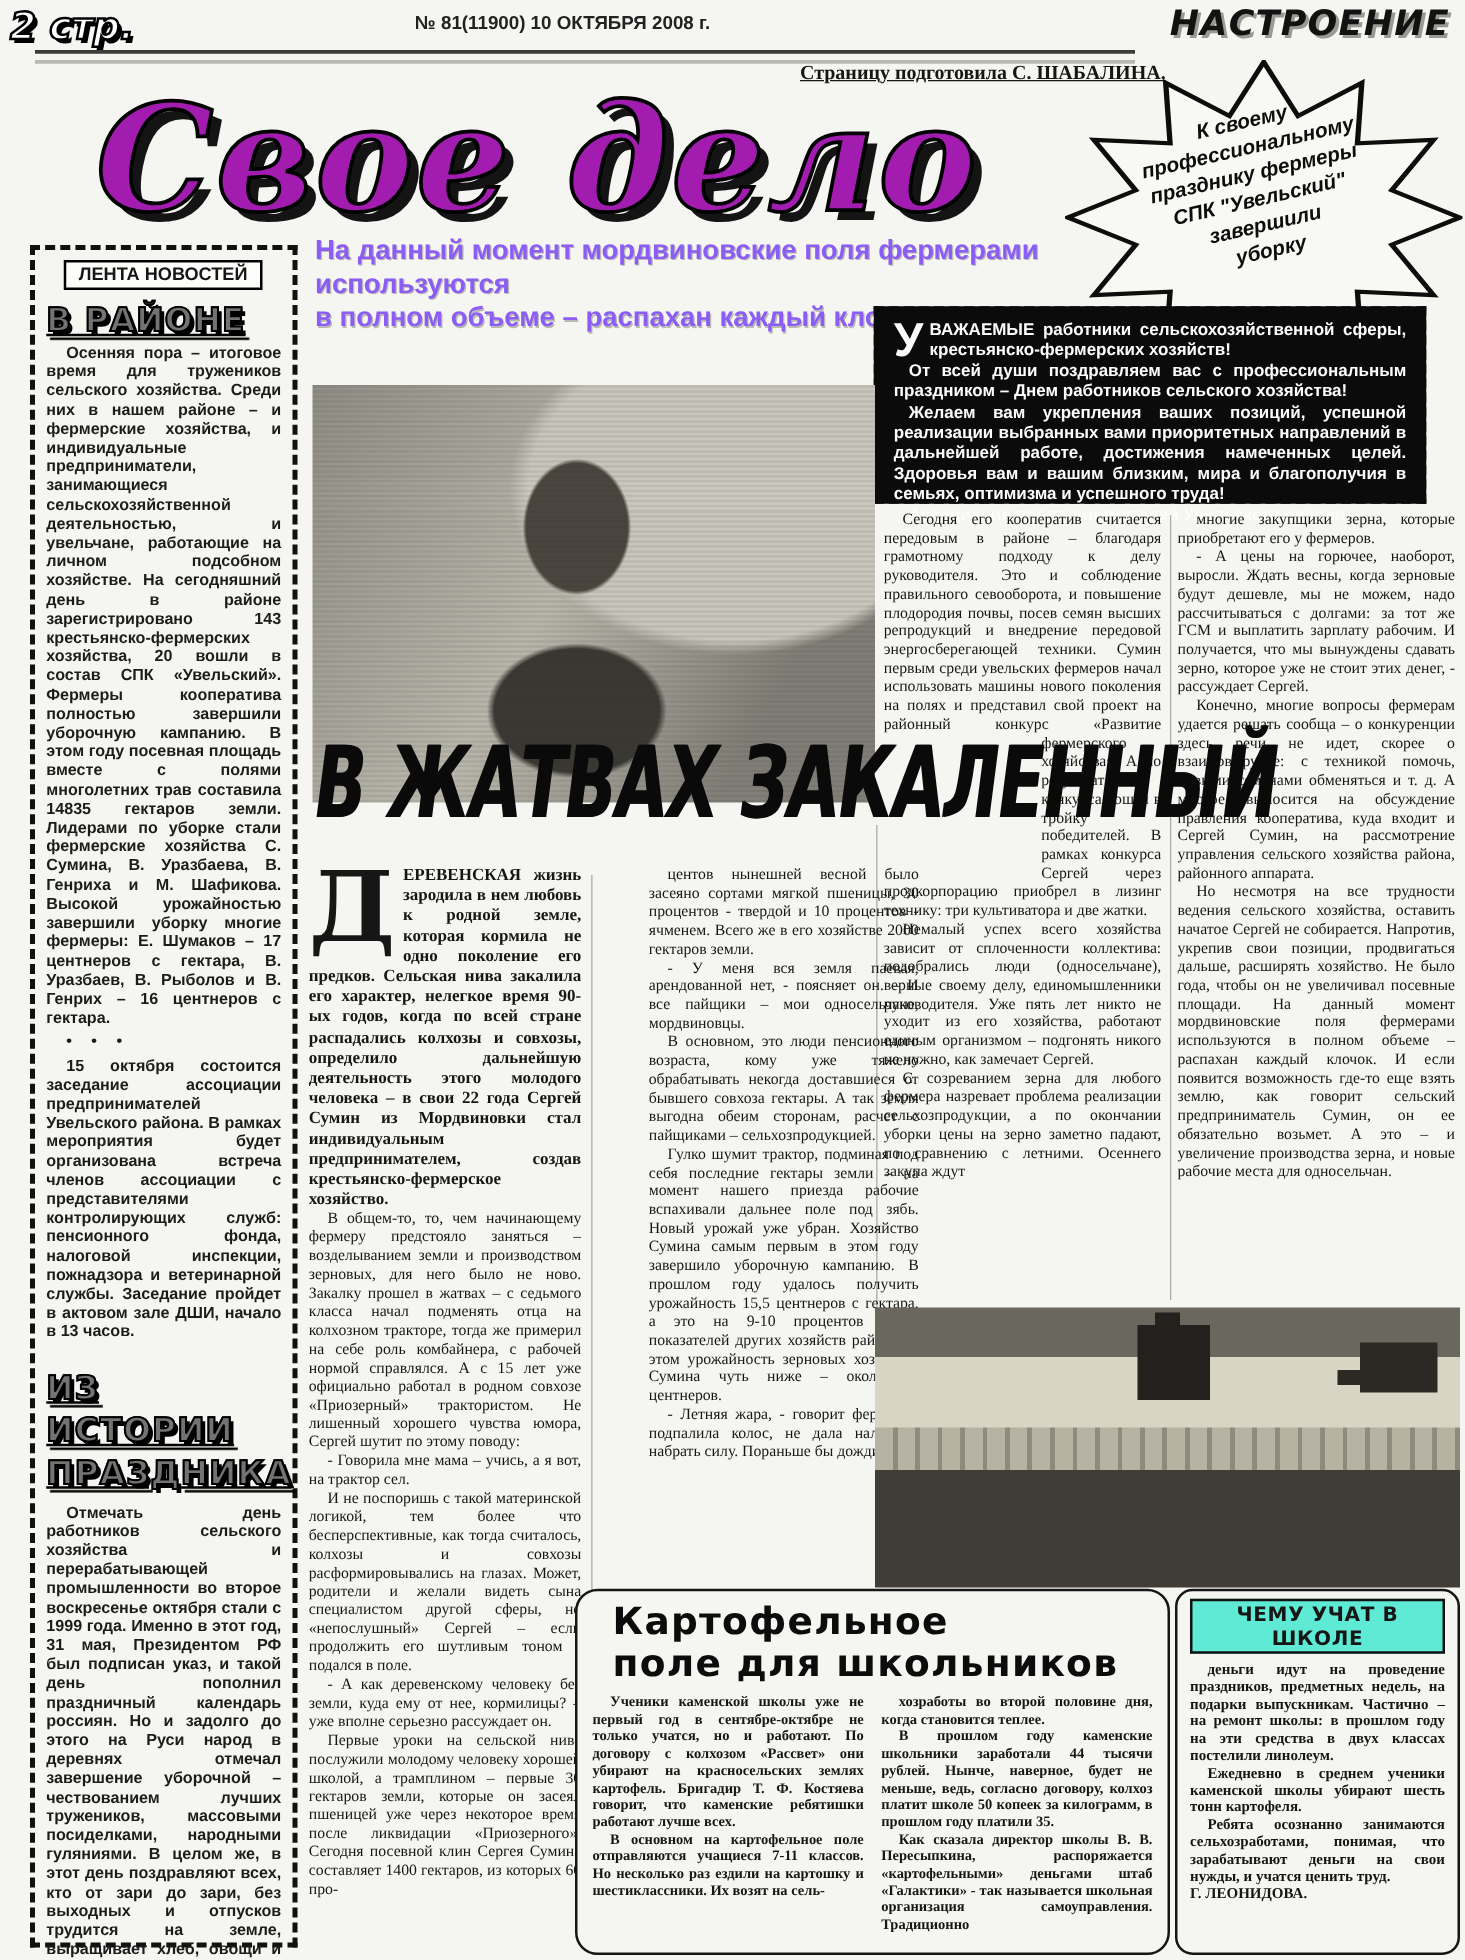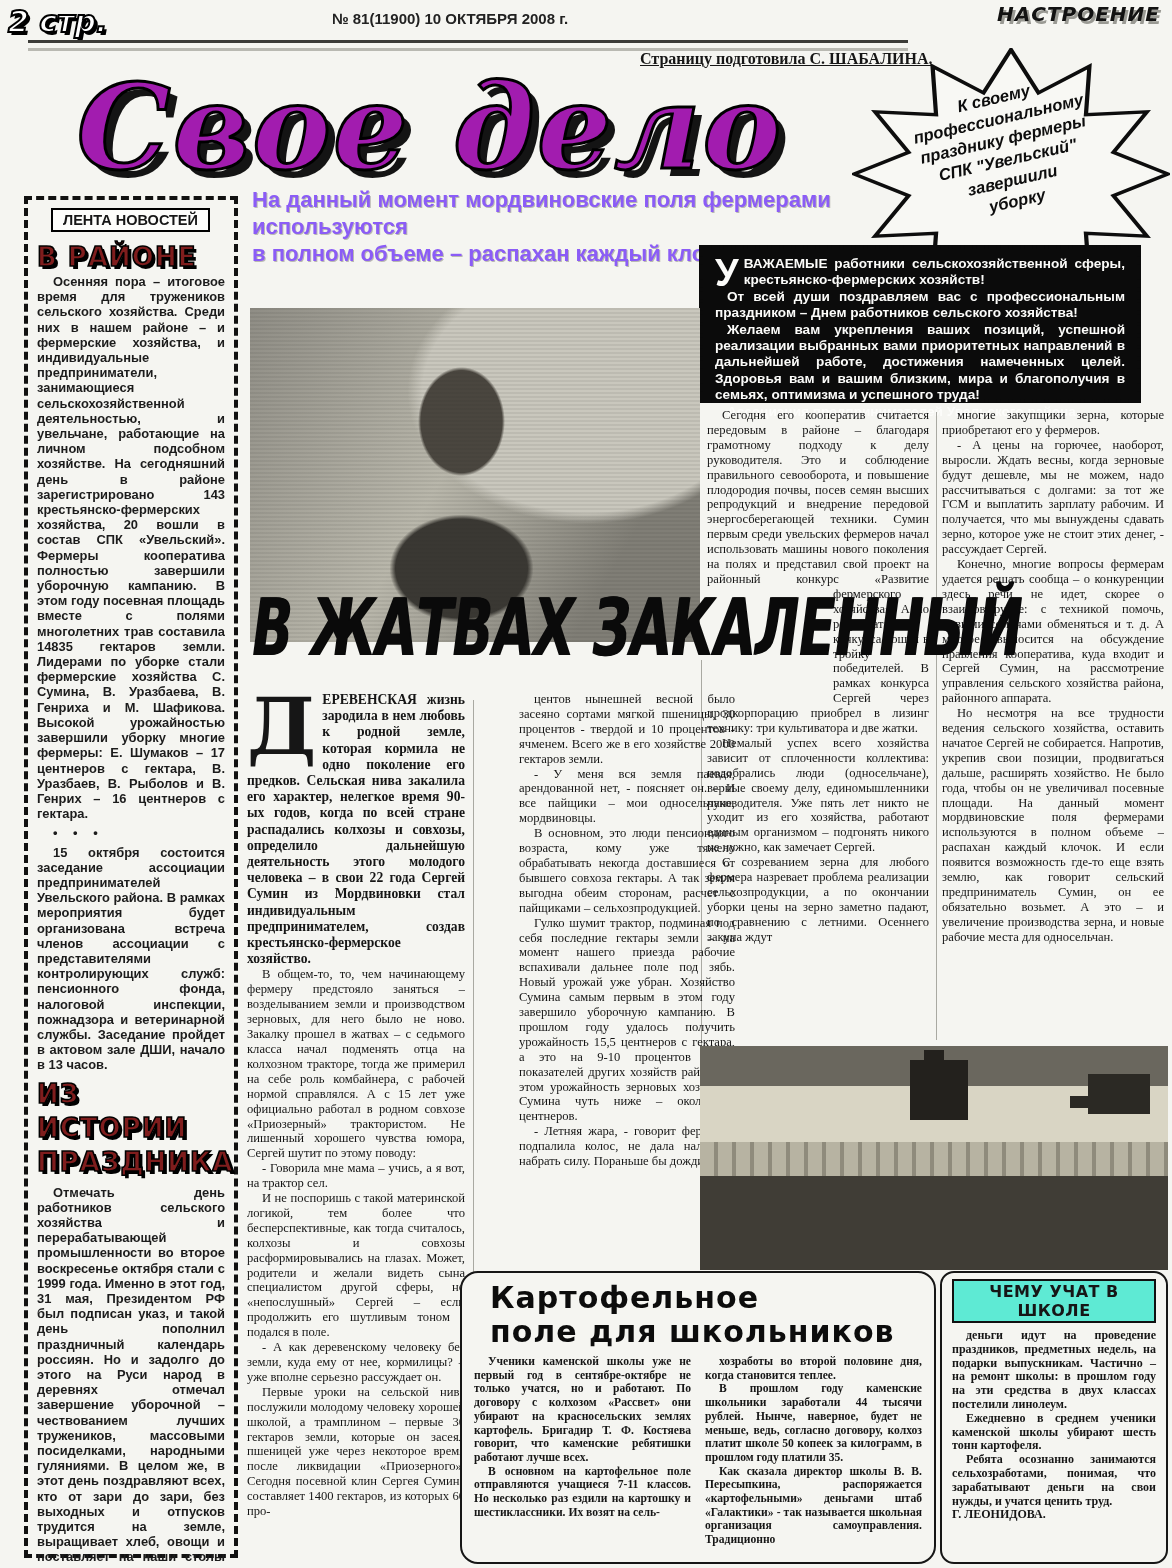--- a/index.html
+++ b/index.html
@@ -6,21 +6,21 @@
   #page{position:relative;width:1172px;height:1568px;background:#f5f5f1;overflow:hidden;
         font-family:"Liberation Serif",serif;color:#161616;}
   .abs{position:absolute;}
 
   
   .page-label{left:8px;top:4px;font-family:"DejaVu Sans",sans-serif;font-style:italic;font-weight:900;
       font-size:30px;color:#fff;-webkit-text-stroke:2px #000;text-shadow:3px 3px 0 #000;}
   .issue-line{left:0;top:10px;width:900px;text-align:center;font-family:"Liberation Sans",sans-serif;
       font-weight:700;font-size:15px;color:#222;}
   .section-label{right:12px;top:2px;font-family:"DejaVu Sans",sans-serif;font-style:italic;font-weight:900;
-      font-size:20px;color:#121212;text-shadow:2.5px 2.5px 0 #9a9a94;letter-spacing:1px;}
+      font-size:28px;color:#121212;text-shadow:2.5px 2.5px 0 #9a9a94;letter-spacing:1px;}
   .header-rule{left:28px;top:40px;width:880px;height:5px;border-top:3px solid #3c3c38;box-shadow:0 3px 0 #b9b9b2;}
   .prep-byline{left:640px;top:50px;width:320px;font-weight:700;font-size:16px;text-decoration:underline;}
 
   
   .masthead{left:20px;top:42px;width:820px;height:170px;line-height:170px;text-align:center;
       font-family:"DejaVu Serif",serif;font-style:italic;font-weight:900;font-size:118px;
       color:#a21caf;-webkit-text-stroke:3px #000;text-shadow:8px 8px 0 #141414;letter-spacing:2px;white-space:nowrap;}
   .deck{left:252px;top:186px;width:610px;font-family:Liberation Sans, sans-serif;font-weight:700;
       font-size:22px;line-height:27px;color:#8b5cf6;text-shadow:1px 1px 0 #b9b9b2;}
 
@@ -30,21 +30,21 @@
   .star-text{position:absolute;left:30px;top:38px;width:258px;height:176px;transform:rotate(-13deg);
       font-family:"Liberation Sans",sans-serif;font-style:italic;font-weight:700;font-size:16.5px;
       line-height:21px;text-align:center;color:#0d0d0d;}
 
   
   .sidebar{left:24px;top:196px;width:214px;height:1362px;border:4px dashed #111;background:#f5f5f1;
       padding:8px 9px;box-sizing:border-box;font-family:"Liberation Sans",sans-serif;}
   .kicker{display:inline-block;border:2px solid #000;padding:2px 10px;font-weight:700;font-size:14.5px;
       margin:0 0 8px 14px;background:#fdfdfb;}
   .deco-head{font-family:"DejaVu Sans",sans-serif;font-weight:900;font-size:26px;letter-spacing:1px;
-      color:#7f1d1d;-webkit-text-stroke:1.6px #000;text-shadow:3px 3px 0 #000;line-height:34px;}
+      color:#737373;-webkit-text-stroke:1.6px #000;text-shadow:3px 3px 0 #000;line-height:34px;text-decoration:underline;}
   .sidebar p{margin:0 0 4px 0;font-size:12.9px;line-height:15.2px;font-weight:700;text-align:justify;
       text-indent:16px;color:#1c1c1c;}
   .dots{text-align:center;font-size:15px;font-weight:900;margin:4px 0;letter-spacing:6px;text-indent:0;}
 
   
   .greeting{left:699px;top:245px;width:442px;height:158px;background:#0b0b0b;border:4px dashed #0b0b0b;
       box-sizing:border-box;padding:7px 12px 5px 12px;color:#fcfcfa;font-family:"Liberation Sans",sans-serif;
       font-weight:700;font-size:13.6px;line-height:16.4px;}
   .greeting p{margin:0;text-align:justify;text-indent:12px;}
   .greeting .g1{text-indent:0;}
@@ -129,21 +129,21 @@
       <div>уборку</div>
     </div>
   </div>
 
   <div class="abs sidebar">
     <div class="kicker">ЛЕНТА НОВОСТЕЙ</div>
     <div class="deco-head">В РАЙОНЕ</div>
     <p>Осенняя пора – итоговое время для тружеников сельского хозяйства. Среди них в нашем районе – и фермерские хозяйства, и индивидуальные предприниматели, занимающиеся сельскохозяйственной деятельностью, и увельчане, работающие на личном подсобном хозяйстве. На сегодняшний день в районе зарегистрировано 143 крестьянско-фермерских хозяйства, 20 вошли в состав СПК «Увельский». Фермеры кооператива полностью завершили уборочную кампанию. В этом году посевная площадь вместе с полями многолетних трав составила 14835 гектаров земли. Лидерами по уборке стали фермерские хозяйства С. Сумина, В. Уразбаева, В. Генриха и М. Шафикова. Высокой урожайностью завершили уборку многие фермеры: Е. Шумаков – 17 центнеров с гектара, В. Уразбаев, В. Рыболов и В. Генрих – 16 центнеров с гектара.</p>
     <p class="dots">• • •</p>
     <p>15 октября состоится заседание ассоциации предпринимателей Увельского района. В рамках мероприятия будет организована встреча членов ассоциации с представителями контролирующих служб: пенсионного фонда, налоговой инспекции, пожнадзора и ветеринарной службы. Заседание пройдет в актовом зале ДШИ, начало в 13 часов.</p>
-    <div class="deco-head" style="margin-top:4px">ИЗ ИСТОРИИ</div>
+    <div class="deco-head" style="margin-top:21px">ИЗ ИСТОРИИ</div>
     <div class="deco-head">ПРАЗДНИКА</div>
     <p style="margin-top:6px">Отмечать день работников сельского хозяйства и перерабатывающей промышленности во второе воскресенье октября стали с 1999 года. Именно в этот год, 31 мая, Президентом РФ был подписан указ, и такой день пополнил праздничный календарь россиян. Но и задолго до этого на Руси народ в деревнях отмечал завершение уборочной – чествованием лучших тружеников, массовыми посиделками, народными гуляниями. В целом же, в этот день поздравляют всех, кто от зари до зари, без выходных и отпусков трудится на земле, выращивает хлеб, овощи и поставляет на наши столы другие продукты питания.</p>
     
   </div>
 
   <div class="abs greeting">
     <p class="g1">
       <span class="gcap">У</span><span>ВАЖАЕМЫЕ работники сельскохозяйственной сферы, крестьянско-фермерских хозяйств!</span>
     </p>
     <p>От всей души поздравляем вас с профессиональным праздником – Днем работников сельского хозяйства!</p>

